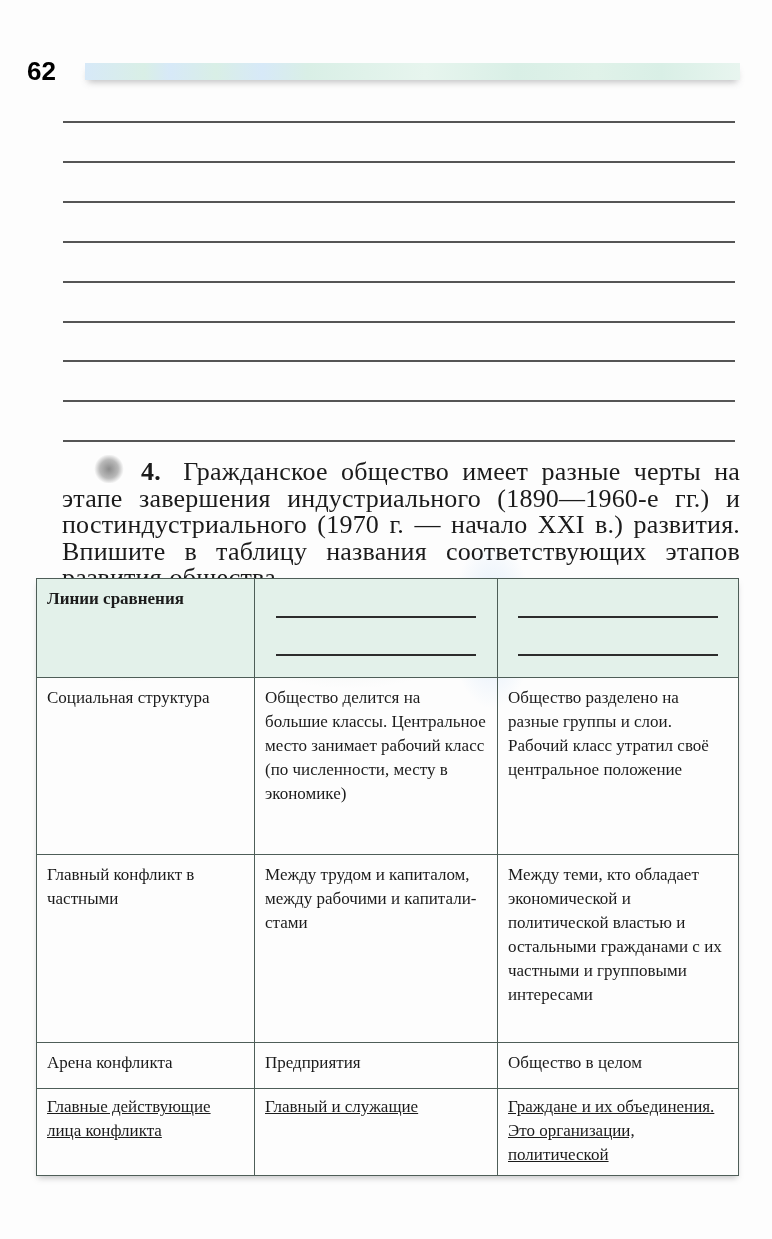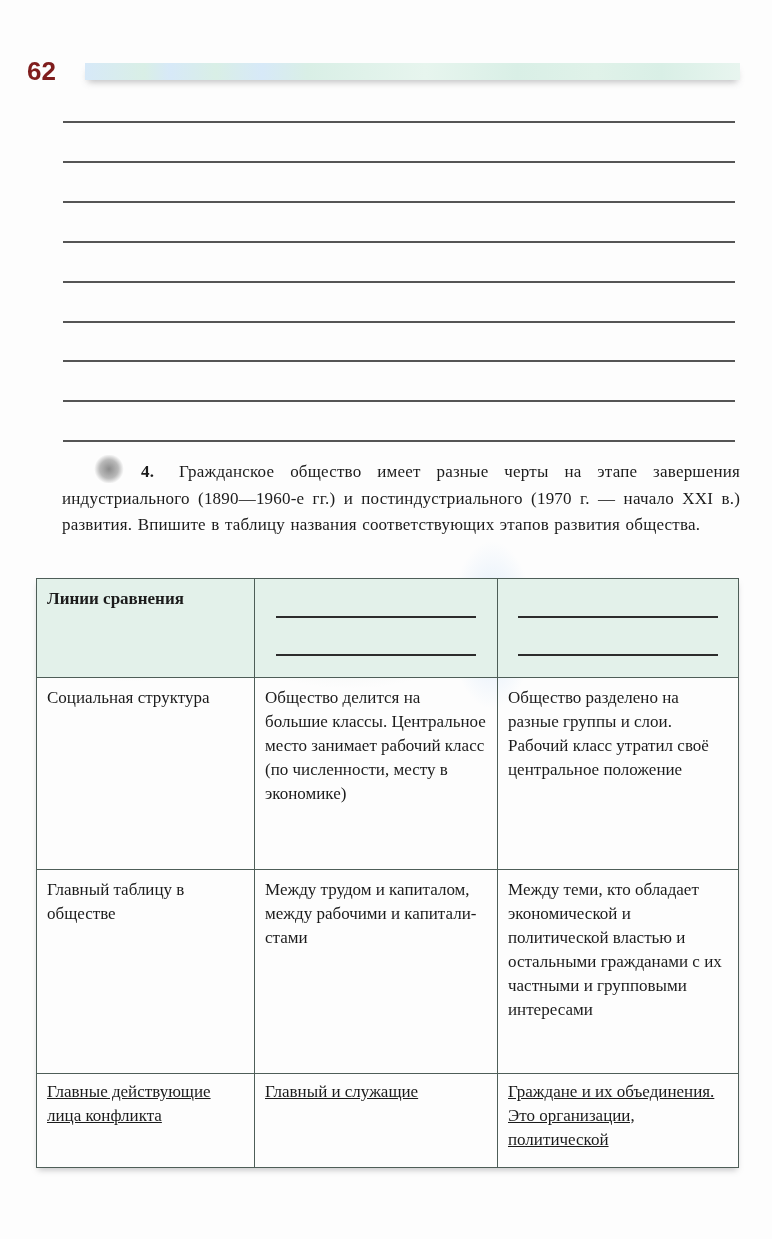--- a/index.html
+++ b/index.html
@@ -18,35 +18,35 @@
     content:""; position:absolute; inset:0; pointer-events:none;
     background:
       radial-gradient(140px 60px at 620px 615px, rgba(195,220,245,.45), transparent 70%),
       radial-gradient(90px 45px at 130px 650px, rgba(175,185,200,.28), transparent 70%),
       radial-gradient(60px 120px at 492px 625px, rgba(185,215,245,.5), transparent 70%),
       radial-gradient(160px 70px at 350px 640px, rgba(170,190,185,.18), transparent 70%);
   }
   .pagenum{
     position:absolute; left:27px; top:56px;
     font-family:"Liberation Sans","DejaVu Sans",sans-serif;
-    font-weight:bold; font-size:26px; color:#7f1d1d;
+    font-weight:bold; font-size:26px; color:#000000;
   }
   .band{
     position:absolute; left:85px; top:63px; width:655px; height:17px;
     background:linear-gradient(90deg,
       var(--band-blue) 0%, var(--band) 9%, var(--band-blue) 13%, var(--band) 20%,
       var(--band-blue) 27%, var(--band) 34%, #e7f5ee 52%, var(--band) 66%,
       #e0f2e9 78%, var(--band) 88%, #e8f5ef 100%);
     box-shadow:0 5px 7px -3px rgba(110,110,115,.45);
   }
   .writing-lines{position:absolute; left:63px; top:121px; width:672px; height:330px;}
   .rule-line{position:absolute; left:0; width:100%; height:2px; background:var(--rule); opacity:.88;}
   .task{
     position:absolute; left:62px; top:459px; width:678px;
-    font-size:17px; line-height:26.5px; text-align:justify;
+    font-size:26px; line-height:26.5px; text-align:justify;
     text-indent:38px; hyphens:manual; -webkit-hyphens:manual;
     letter-spacing:.2px; word-spacing:1px;
   }
   .task-num-badge{
     position:relative; display:inline-block; font-weight:bold; padding:0 3px; margin-right:6px;
   }
   .task-num-badge::before{
     content:""; position:absolute; left:-6px; top:-4px; width:30px; height:28px;
     background:radial-gradient(circle, rgba(120,120,120,.85) 0%, rgba(140,140,140,.6) 45%, rgba(160,160,160,0) 72%);
     z-index:0;
@@ -114,23 +114,28 @@
         </th>
       </tr>
     </thead>
     <tbody>
       <tr class="r1">
         <td class="just">Социальная струк­тура</td>
         <td class="just">Общество делится на большие классы. Центральное место занимает рабочий класс (по численно­сти, месту в эконо­мике)</td>
         <td class="just">Общество разделено на разные группы и слои. Рабочий класс утратил своё центральное поло­жение</td>
       </tr>
       <tr class="r2">
-        <td class="just">Главный таблицу в обществе</td>
+        <td class="just">Главный конфликт в частными</td>
         <td class="just">Между трудом и ка­питалом, между ра­бочими и капитали­стами</td>
         <td class="just">Между теми, кто обла­дает экономической и политической властью и остальными гражда­нами с их частными и групповыми интере­сами</td>
+      </tr>
+      <tr class="r3">
+        <td>Арена конфликта</td>
+        <td>Предприятия</td>
+        <td>Общество в целом</td>
       </tr>
       <tr class="r4">
         <td class="just">Главные действую­щие лица конфлик­та</td>
         <td>Главный и служащие</td>
         <td class="just">Граждане и их объ­единения. Это органи­зации, политической</td>
       </tr>
     </tbody>
   </table>
 
 </div>

